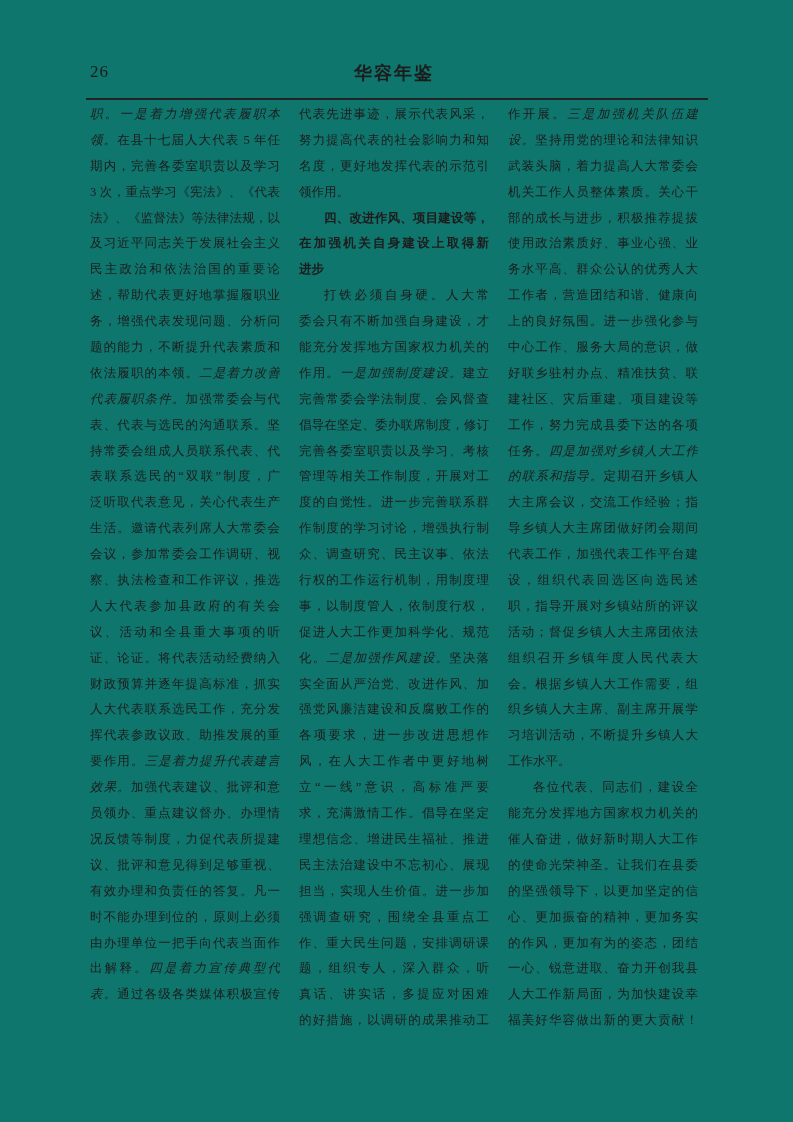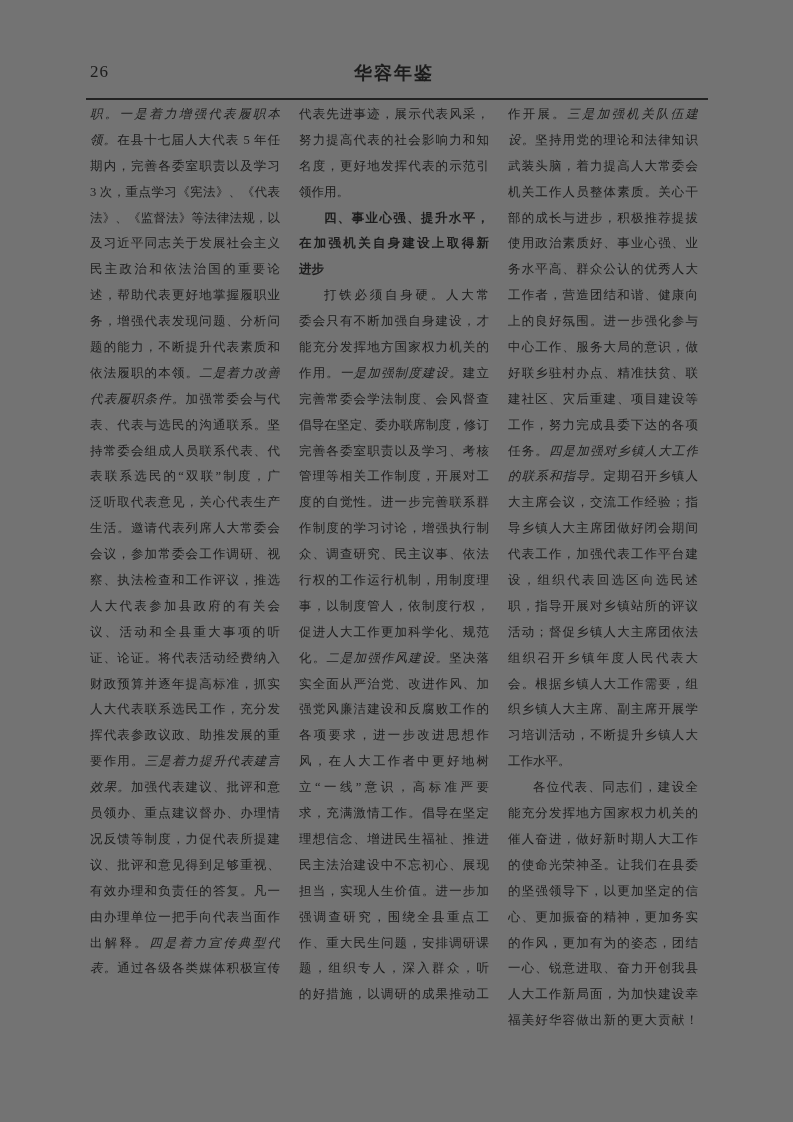--- a/index.html
+++ b/index.html
@@ -1,21 +1,21 @@
 <!DOCTYPE html>
 <html><head>
 <meta charset="utf-8">
 <style>
   html, body { margin: 0; padding: 0; background: #e8e8e8; }
   .page {
     position: relative;
     width: 793px;
     height: 1122px;
     margin: 0 auto;
-    background: #737373;
+    background: #0f766e;
     font-family: "Liberation Serif", "DejaVu Serif", serif;
     color: #1c1c1c;
     overflow: hidden;
   }
   .page-number {
     position: absolute;
     left: 90px;
     top: 62px;
     font-size: 17px;
     letter-spacing: 1px;
@@ -99,30 +99,31 @@
       <div class="line"><span class="r-n">证、论证。将代表活动经费纳入</span></div>
       <div class="line"><span class="r-n">财政预算并逐年提高标准，抓实</span></div>
       <div class="line"><span class="r-n">人大代表联系选民工作，充分发</span></div>
       <div class="line"><span class="r-n">挥代表参政议政、助推发展的重</span></div>
       <div class="line"><span class="r-n">要作用。</span><span class="r-em">三是着力提升代表建言</span></div>
       <div class="line"><span class="r-em">效果。</span><span class="r-n">加强代表建议、批评和意</span></div>
       <div class="line"><span class="r-n">员领办、重点建议督办、办理情</span></div>
       <div class="line"><span class="r-n">况反馈等制度，力促代表所提建</span></div>
       <div class="line"><span class="r-n">议、批评和意见得到足够重视、</span></div>
       <div class="line"><span class="r-n">有效办理和负责任的答复。凡一</span></div>
+      <div class="line"><span class="r-n">时不能办理到位的，原则上必须</span></div>
       <div class="line"><span class="r-n">由办理单位一把手向代表当面作</span></div>
       <div class="line"><span class="r-n">出解释。</span><span class="r-em">四是着力宣传典型代</span></div>
       <div class="line"><span class="r-em">表。</span><span class="r-n">通过各级各类媒体积极宣传</span></div>
     </div>
   <div class="col col-2">
       <div class="line"><span class="r-n">代表先进事迹，展示代表风采，</span></div>
       <div class="line"><span class="r-n">努力提高代表的社会影响力和知</span></div>
       <div class="line"><span class="r-n">名度，更好地发挥代表的示范引</span></div>
       <div class="line end"><span class="r-n">领作用。</span></div>
-      <div class="line indent"><span class="r-h">四、事业心强、提升水平，</span></div>
+      <div class="line indent"><span class="r-h">四、改进作风、项目建设等，</span></div>
       <div class="line"><span class="r-h">在加强机关自身建设上取得新</span></div>
       <div class="line end"><span class="r-h">进步</span></div>
       <div class="line indent"><span class="r-n">打铁必须自身硬。人大常</span></div>
       <div class="line"><span class="r-n">委会只有不断加强自身建设，才</span></div>
       <div class="line"><span class="r-n">能充分发挥地方国家权力机关的</span></div>
       <div class="line"><span class="r-n">作用。</span><span class="r-em">一是加强制度建设。</span><span class="r-n">建立</span></div>
       <div class="line"><span class="r-n">完善常委会学法制度、会风督查</span></div>
       <div class="line"><span class="r-n">倡导在坚定、委办联席制度，修订</span></div>
       <div class="line"><span class="r-n">完善各委室职责以及学习、考核</span></div>
       <div class="line"><span class="r-n">管理等相关工作制度，开展对工</span></div>
@@ -138,20 +139,21 @@
       <div class="line"><span class="r-n">各项要求，进一步改进思想作</span></div>
       <div class="line"><span class="r-n">风，在人大工作者中更好地树</span></div>
       <div class="line"><span class="r-n">立“一线”意识，高标准严要</span></div>
       <div class="line"><span class="r-n">求，充满激情工作。倡导在坚定</span></div>
       <div class="line"><span class="r-n">理想信念、增进民生福祉、推进</span></div>
       <div class="line"><span class="r-n">民主法治建设中不忘初心、展现</span></div>
       <div class="line"><span class="r-n">担当，实现人生价值。进一步加</span></div>
       <div class="line"><span class="r-n">强调查研究，围绕全县重点工</span></div>
       <div class="line"><span class="r-n">作、重大民生问题，安排调研课</span></div>
       <div class="line"><span class="r-n">题，组织专人，深入群众，听</span></div>
+      <div class="line"><span class="r-n">真话、讲实话，多提应对困难</span></div>
       <div class="line"><span class="r-n">的好措施，以调研的成果推动工</span></div>
     </div>
   <div class="col col-3">
       <div class="line"><span class="r-n">作开展。</span><span class="r-em">三是加强机关队伍建</span></div>
       <div class="line"><span class="r-em">设。</span><span class="r-n">坚持用党的理论和法律知识</span></div>
       <div class="line"><span class="r-n">武装头脑，着力提高人大常委会</span></div>
       <div class="line"><span class="r-n">机关工作人员整体素质。关心干</span></div>
       <div class="line"><span class="r-n">部的成长与进步，积极推荐提拔</span></div>
       <div class="line"><span class="r-n">使用政治素质好、事业心强、业</span></div>
       <div class="line"><span class="r-n">务水平高、群众公认的优秀人大</span></div>

